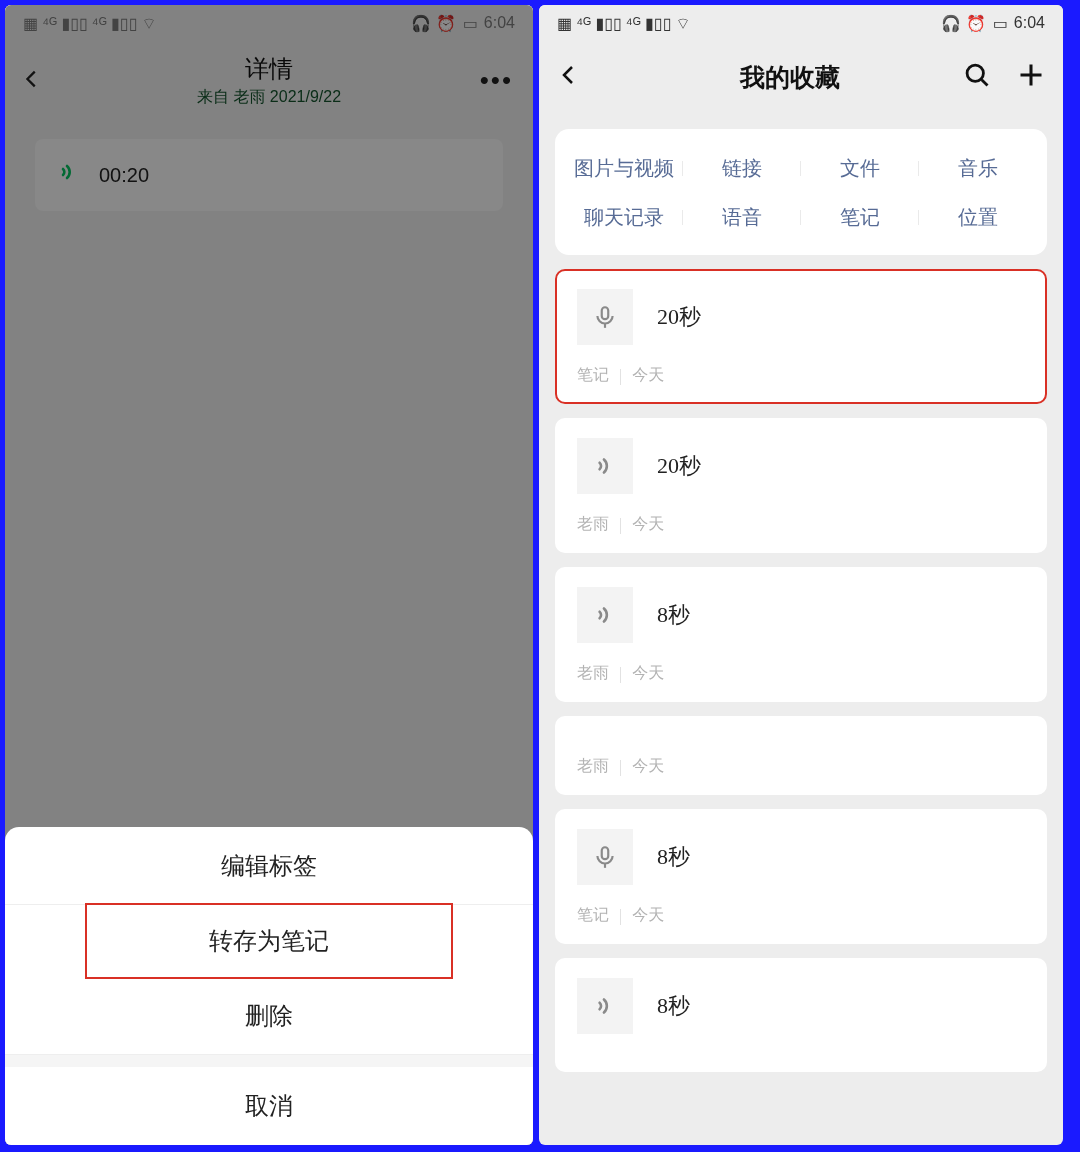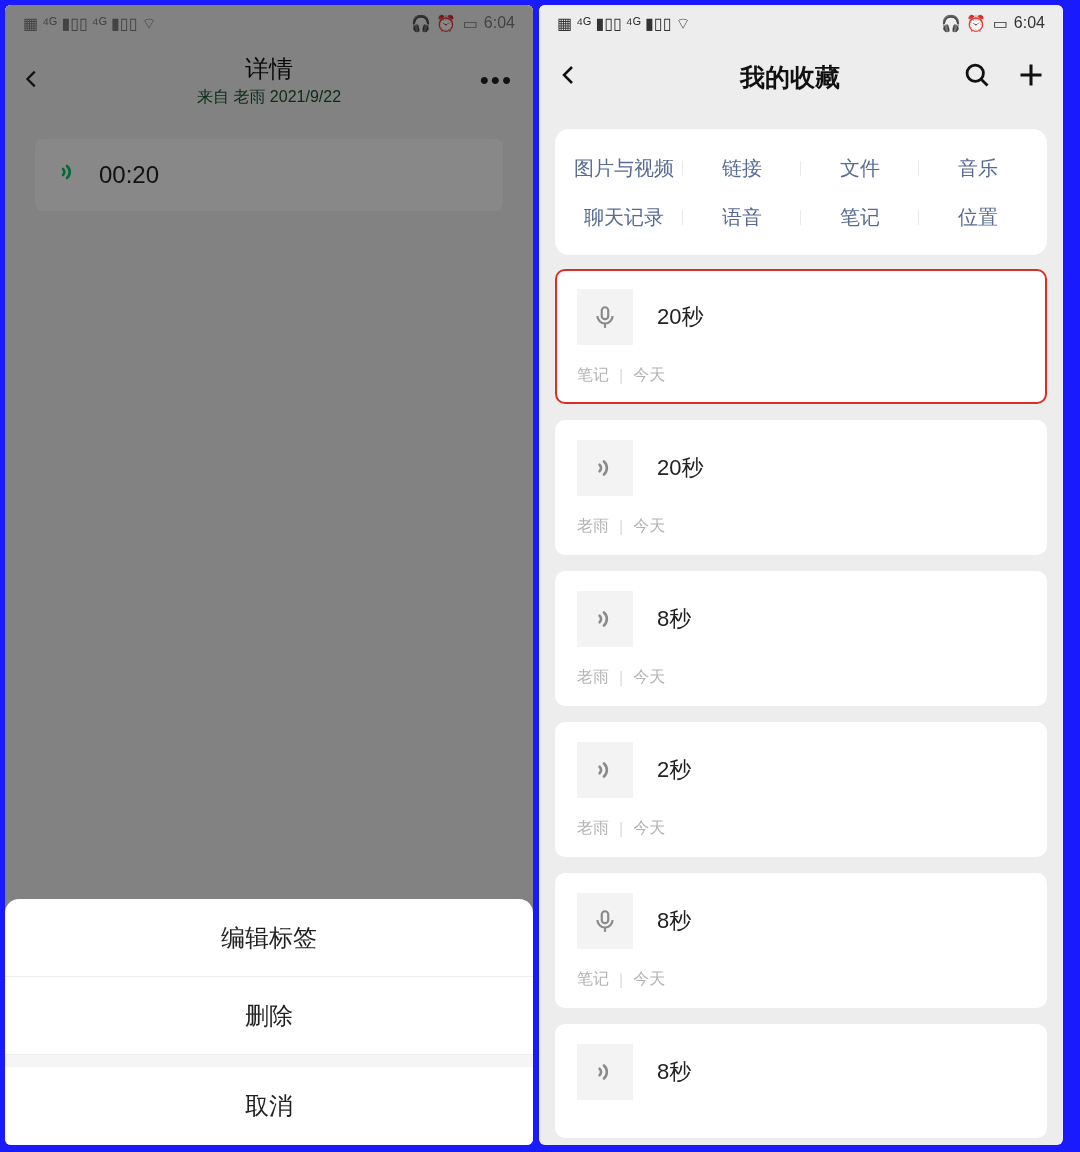--- a/index.html
+++ b/index.html
@@ -85,21 +85,21 @@
     margin: 20px 30px;
     height: 72px;
     background: #f7f7f7;
     border-radius: 8px;
     display: flex;
     align-items: center;
     padding: 0 22px;
     gap: 18px;
   }
   .voice-icon { color: #07c160; font-size: 22px; }
-  .voice-time { font-size: 24px; color: #222; }
+  .voice-time { font-size: 20px; color: #222; }
 
   
   .sheet {
     position: absolute;
     left: 0; right: 0; bottom: 0;
     background: #fff;
     border-top-left-radius: 14px;
     border-top-right-radius: 14px;
     z-index: 5;
   }
@@ -159,25 +159,26 @@
   }
   .filter-cell:not(:last-child)::after {
     content: "";
     position: absolute;
     right: 0; top: 6px; bottom: 6px;
     width: 1px;
     background: #eaeaea;
   }
 
   .fav-item {
-    margin: 14px 16px 16px;
+    margin: 14px 16px 8px;
     background: #fff;
     border-radius: 10px;
     padding: 20px 22px 18px;
     position: relative;
+    font-family: Liberation Serif, serif;
   }
   .fav-item.highlight {
     border: 2px solid #d93025;
     padding: 18px 20px 16px;
   }
   .fav-main {
     display: flex;
     align-items: center;
     gap: 24px;
   }
@@ -241,20 +242,23 @@
           </svg>
       </span>
       <span class="voice-time">00:20</span>
     </div>
   </div>
 
   <div class="left-dim"></div>
 
   <div class="sheet">
     <div class="sheet-item">编辑标签</div>
+    <div class="red-highlight">
+      <div class="inner sheet-item" style="border:none;">转存为笔记</div>
+    </div>
     <div class="sheet-item">删除</div>
     <div class="sheet-gap"></div>
     <div class="sheet-item cancel">取消</div>
   </div>
 </div>
 
 <div class="phone phone-right">
   <div class="right-content">
     <div class="status-bar">
       <div class="status-left status-icons">
@@ -353,29 +357,20 @@
             </div>
             <div class="fav-title">8秒</div>
           </div>
           <div class="fav-meta">
             <span>老雨</span>
             <span class="meta-sep">|</span>
             <span>今天</span>
           </div>
         </div>
         <div class="fav-item">
-          <div class="fav-main">
-            <div class="thumb">
-              <svg viewBox="0 0 24 24" width="26" height="26" fill="none" stroke="#8a8a8a" stroke-width="2.4" stroke-linecap="round">
-                <path d="M7 9a4 4 0 0 1 0 6"></path>
-                <path d="M11 6a8 8 0 0 1 0 12"></path>
-              </svg>
-            </div>
-            <div class="fav-title">2秒</div>
-          </div>
           <div class="fav-meta">
             <span>老雨</span>
             <span class="meta-sep">|</span>
             <span>今天</span>
           </div>
         </div>
         <div class="fav-item">
           <div class="fav-main">
             <div class="thumb">
               <svg viewBox="0 0 24 24" width="26" height="26" fill="none" stroke="#8a8a8a" stroke-width="2">

